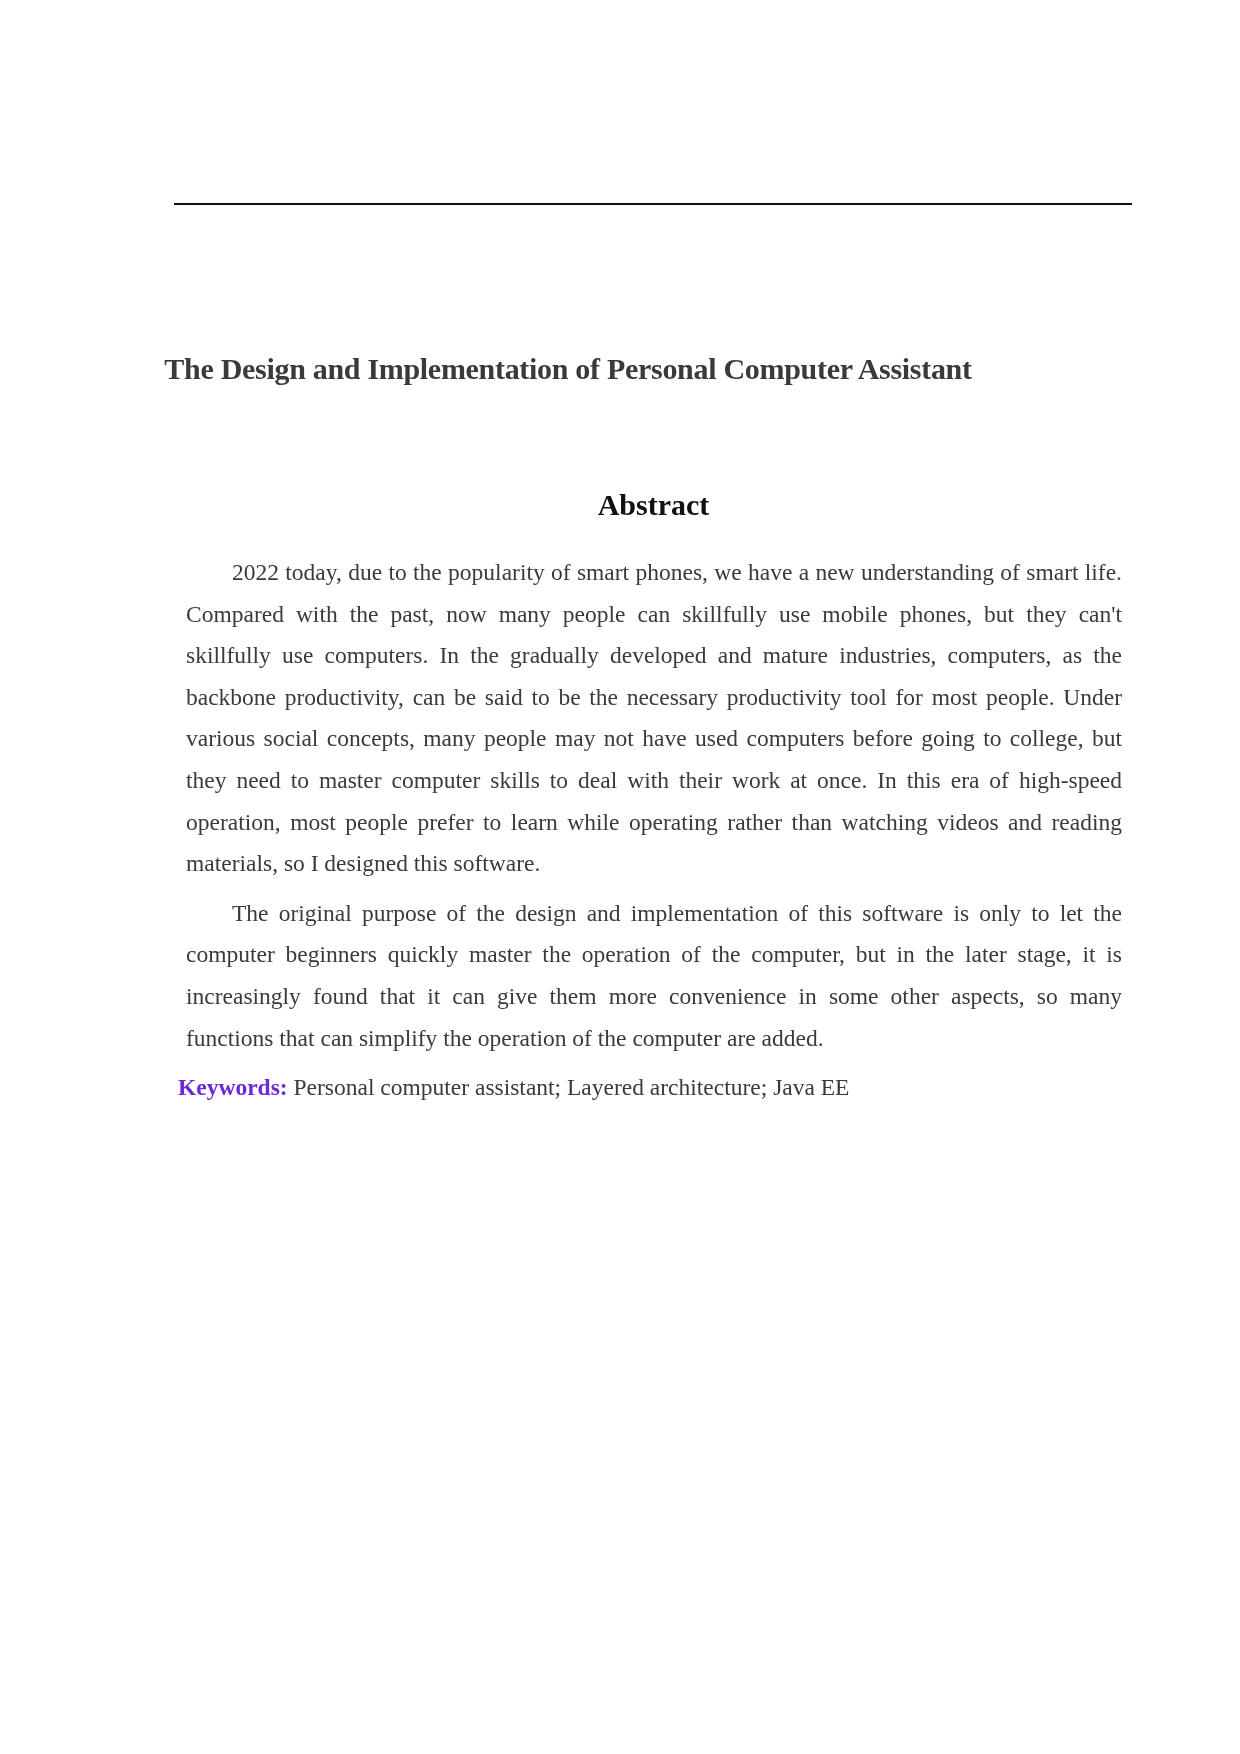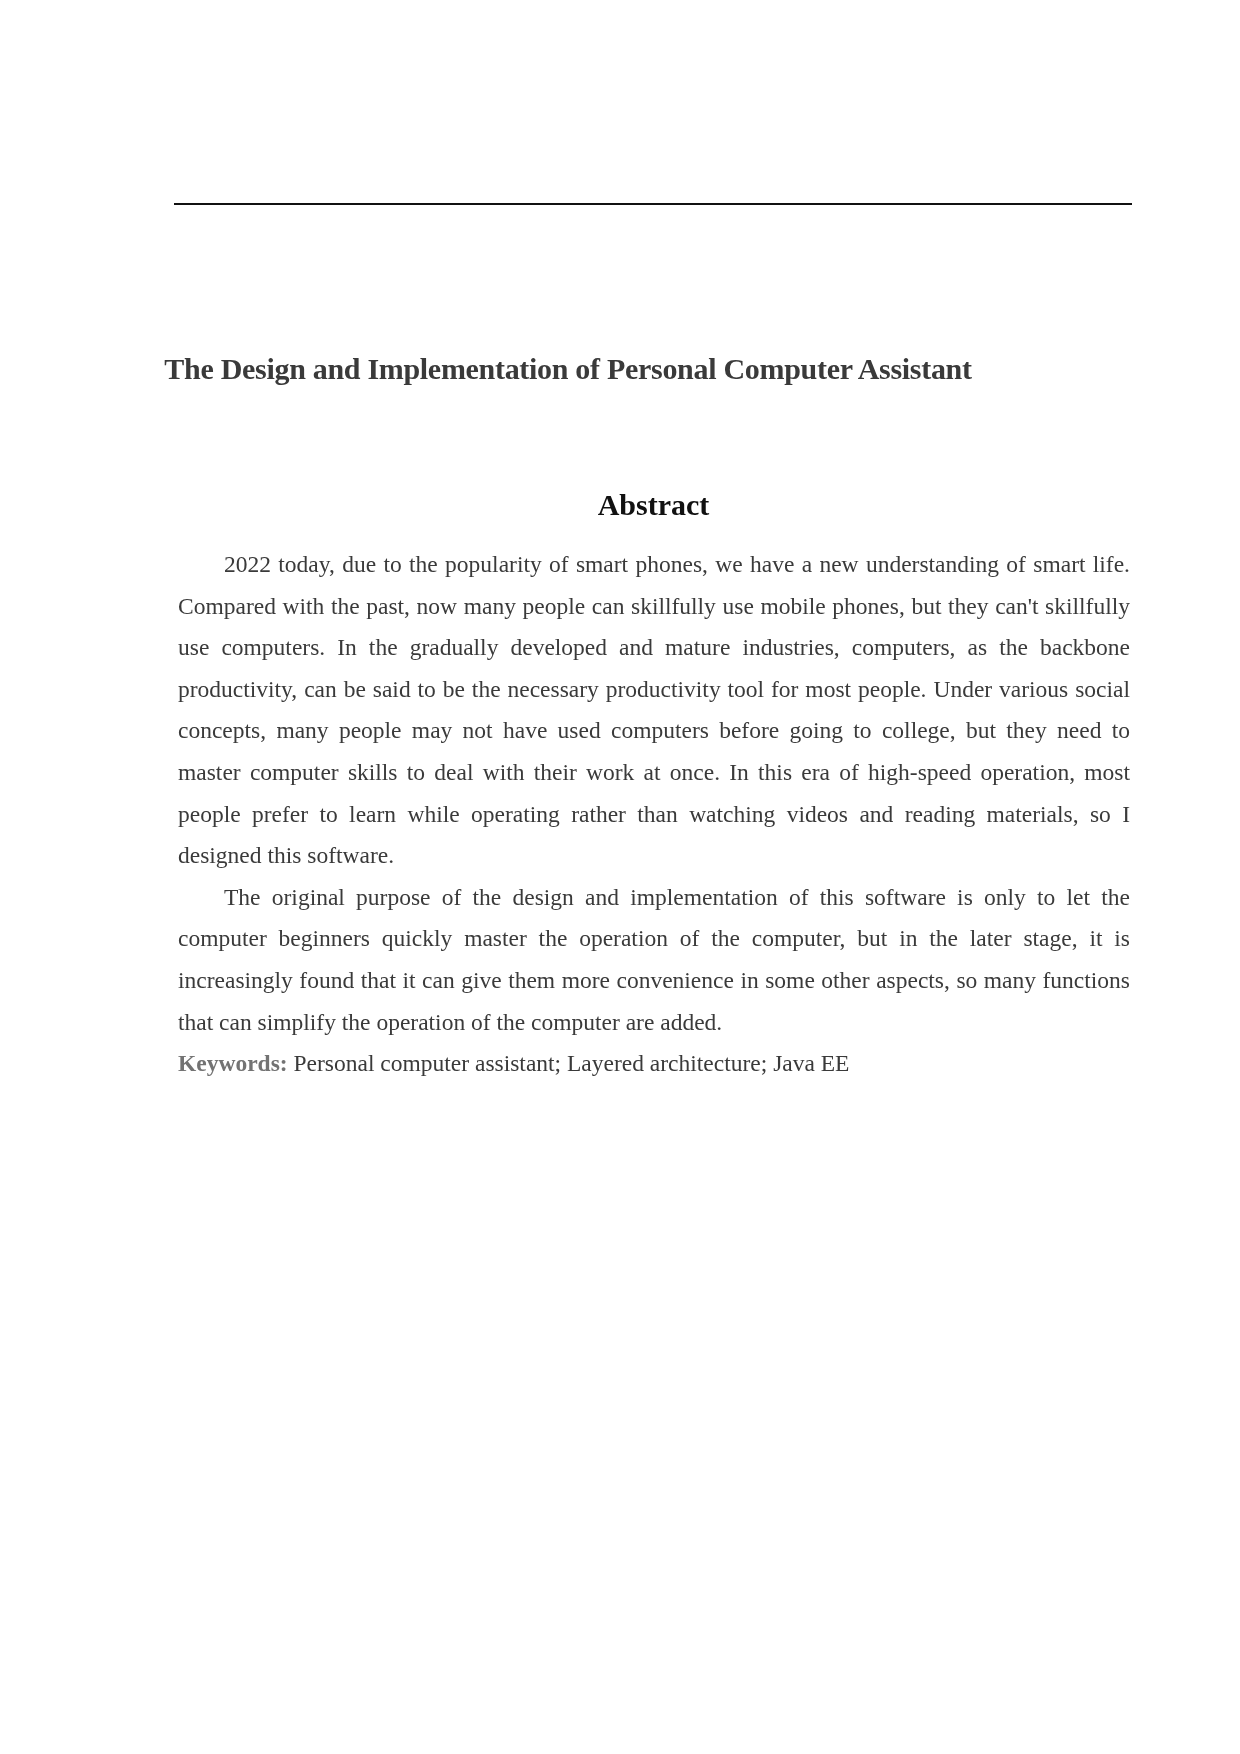--- a/index.html
+++ b/index.html
@@ -5,23 +5,23 @@
   html, body { margin: 0; padding: 0; background: #ffffff; }
   body { width: 1240px; height: 1754px; position: relative; overflow: hidden;
          font-family: "Liberation Serif", "DejaVu Serif", serif; color: #333333; }
   .rule { position: absolute; left: 174px; top: 203px; width: 958px; height: 2px; background: #111111; }
   .title { position: absolute; left: 0; width: 1136px; top: 352px; text-align: center;
            font-size: 30px; font-weight: bold; color: #3a3a3a; letter-spacing: -0.3px; }
   .abs-head { position: absolute; left: 0; width: 1307px; top: 488px; text-align: center;
               font-size: 30px; font-weight: bold; color: #111111; }
   .body { position: absolute; left: 178px; width: 952px; top: 544px;
           font-size: 23.5px; line-height: 41.6px; text-align: justify; color: #3a3a3a; }
-  .body p { margin: 0; text-indent: 46px; }
+  .body p { margin: 8px; text-indent: 46px; }
   .kw { margin: 0; }
-  .kw b { color: #737373; }
+  .kw b { color: #6d28d9; }
 </style>
 </head>
 <body>
 
 <div class="rule"></div>
 
 <div class="title">The Design and Implementation of Personal Computer Assistant</div>
 
 <div class="abs-head">Abstract</div>
 

